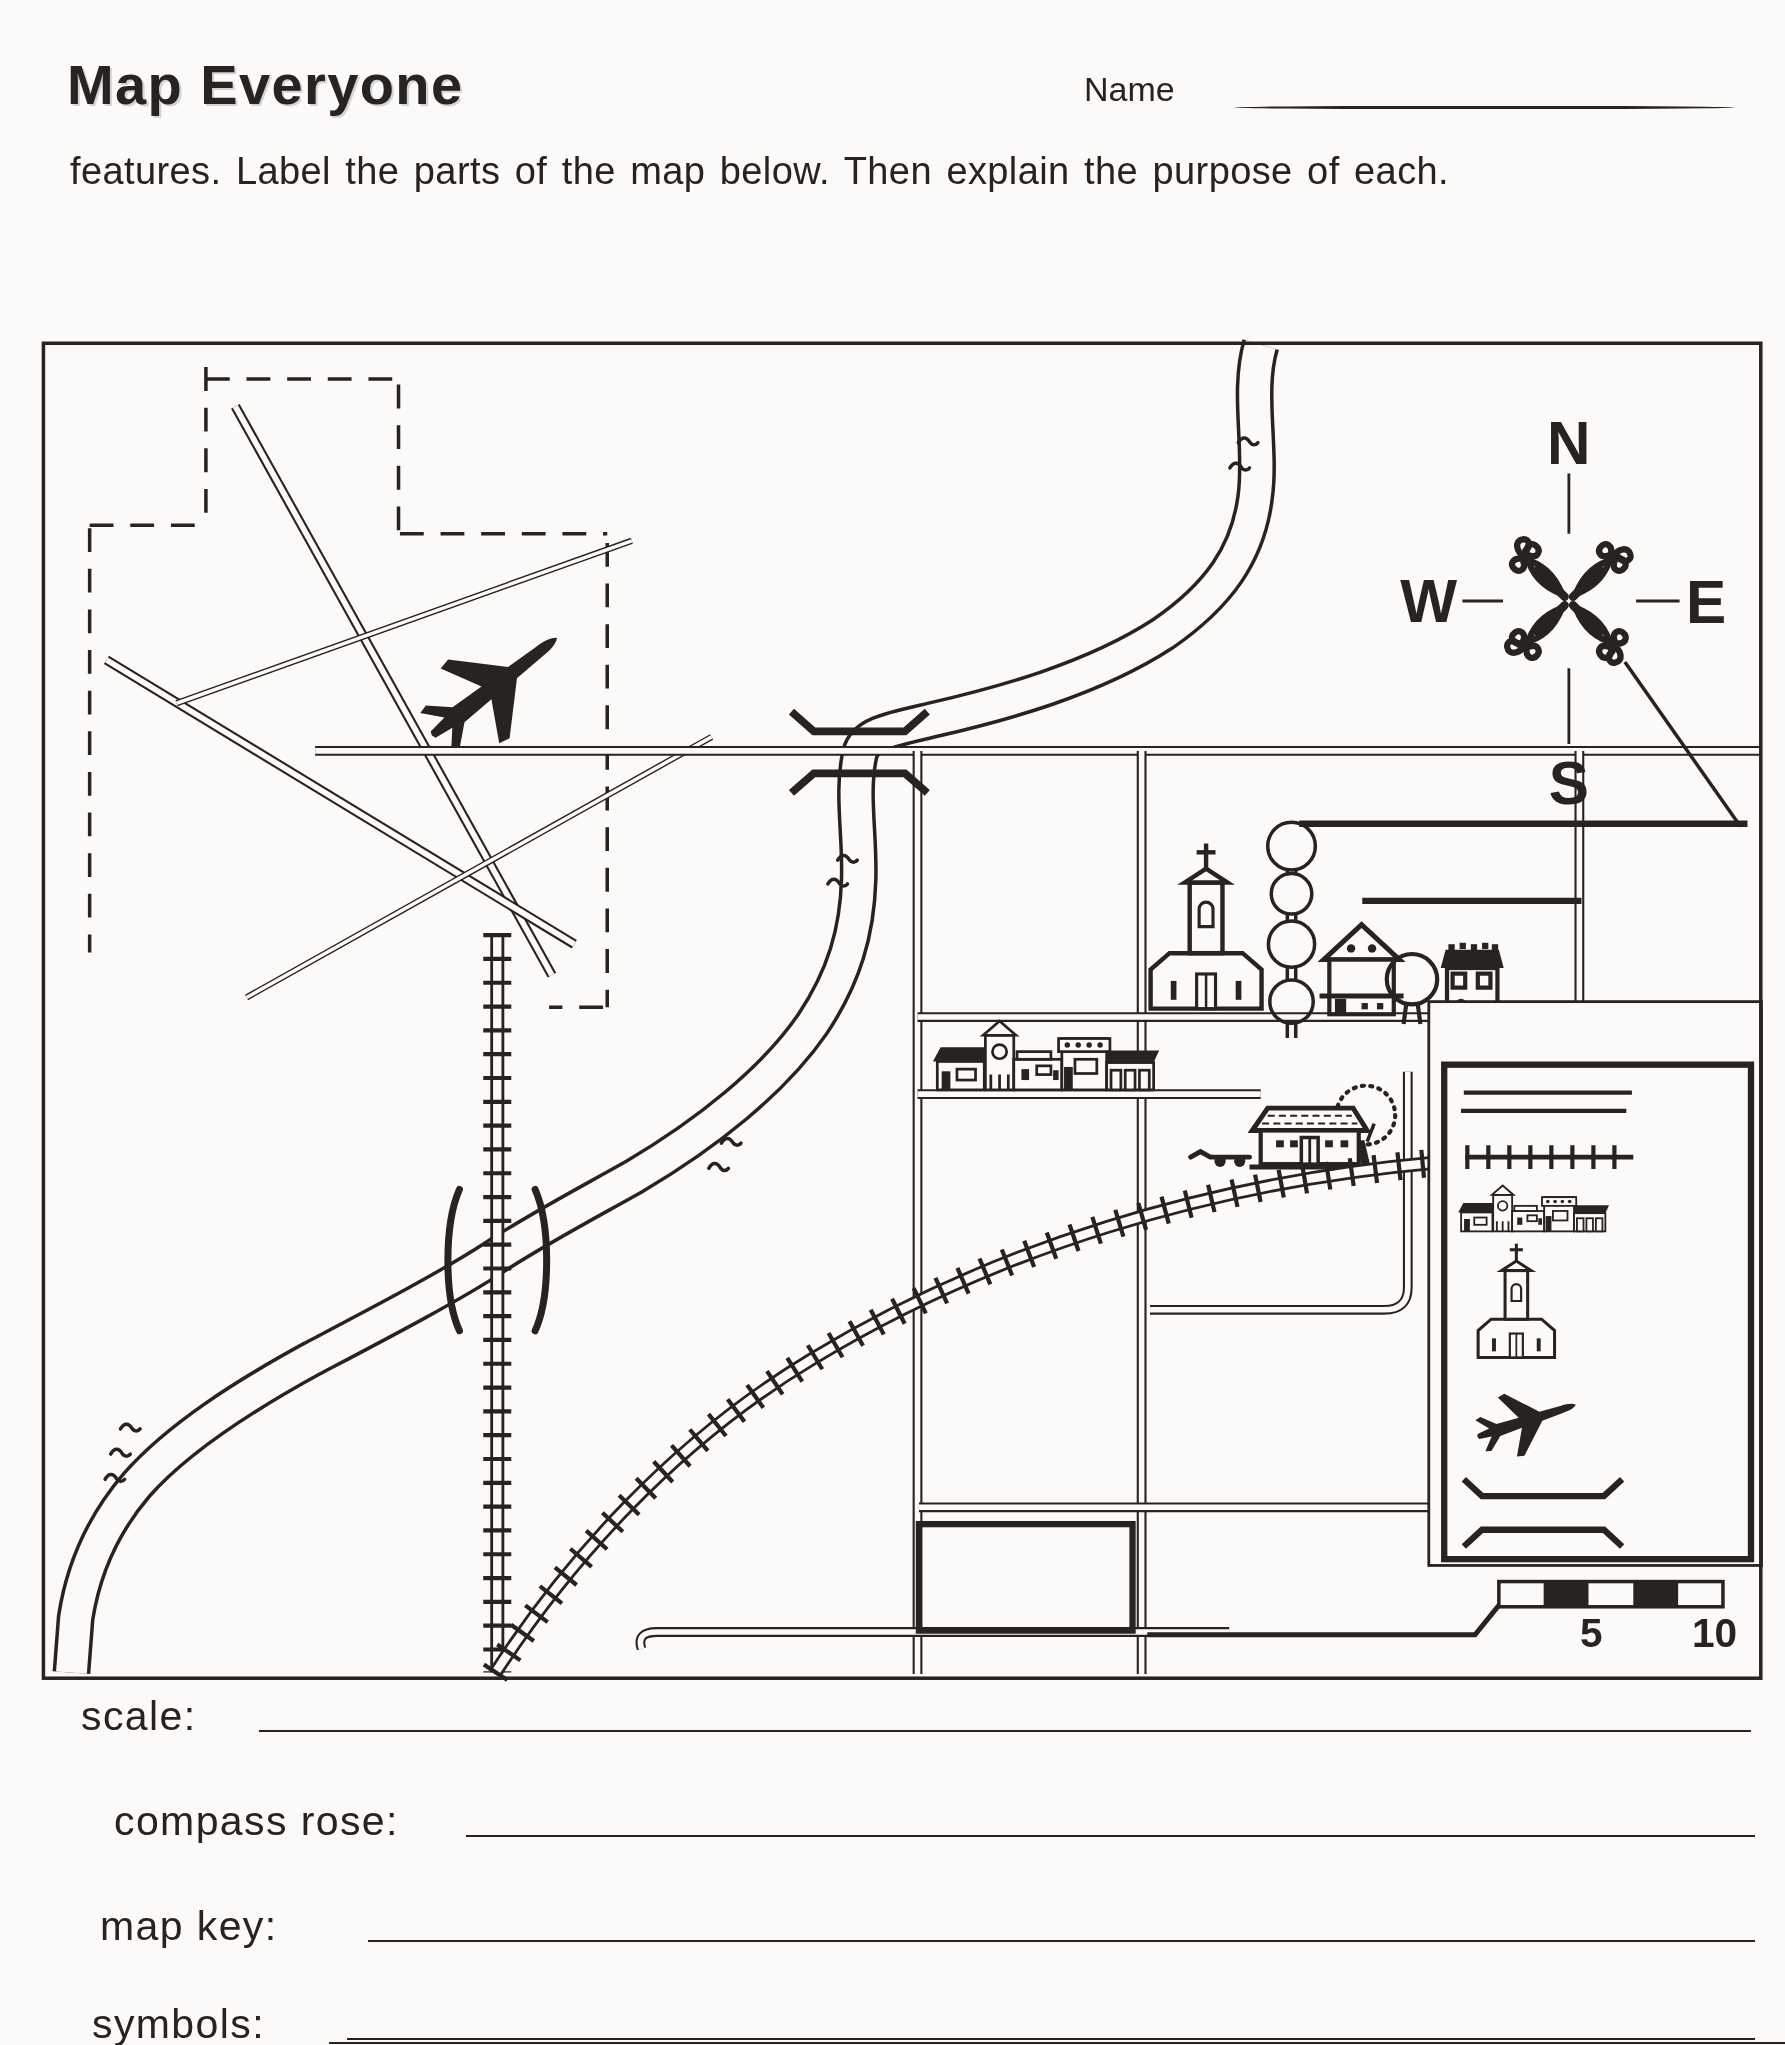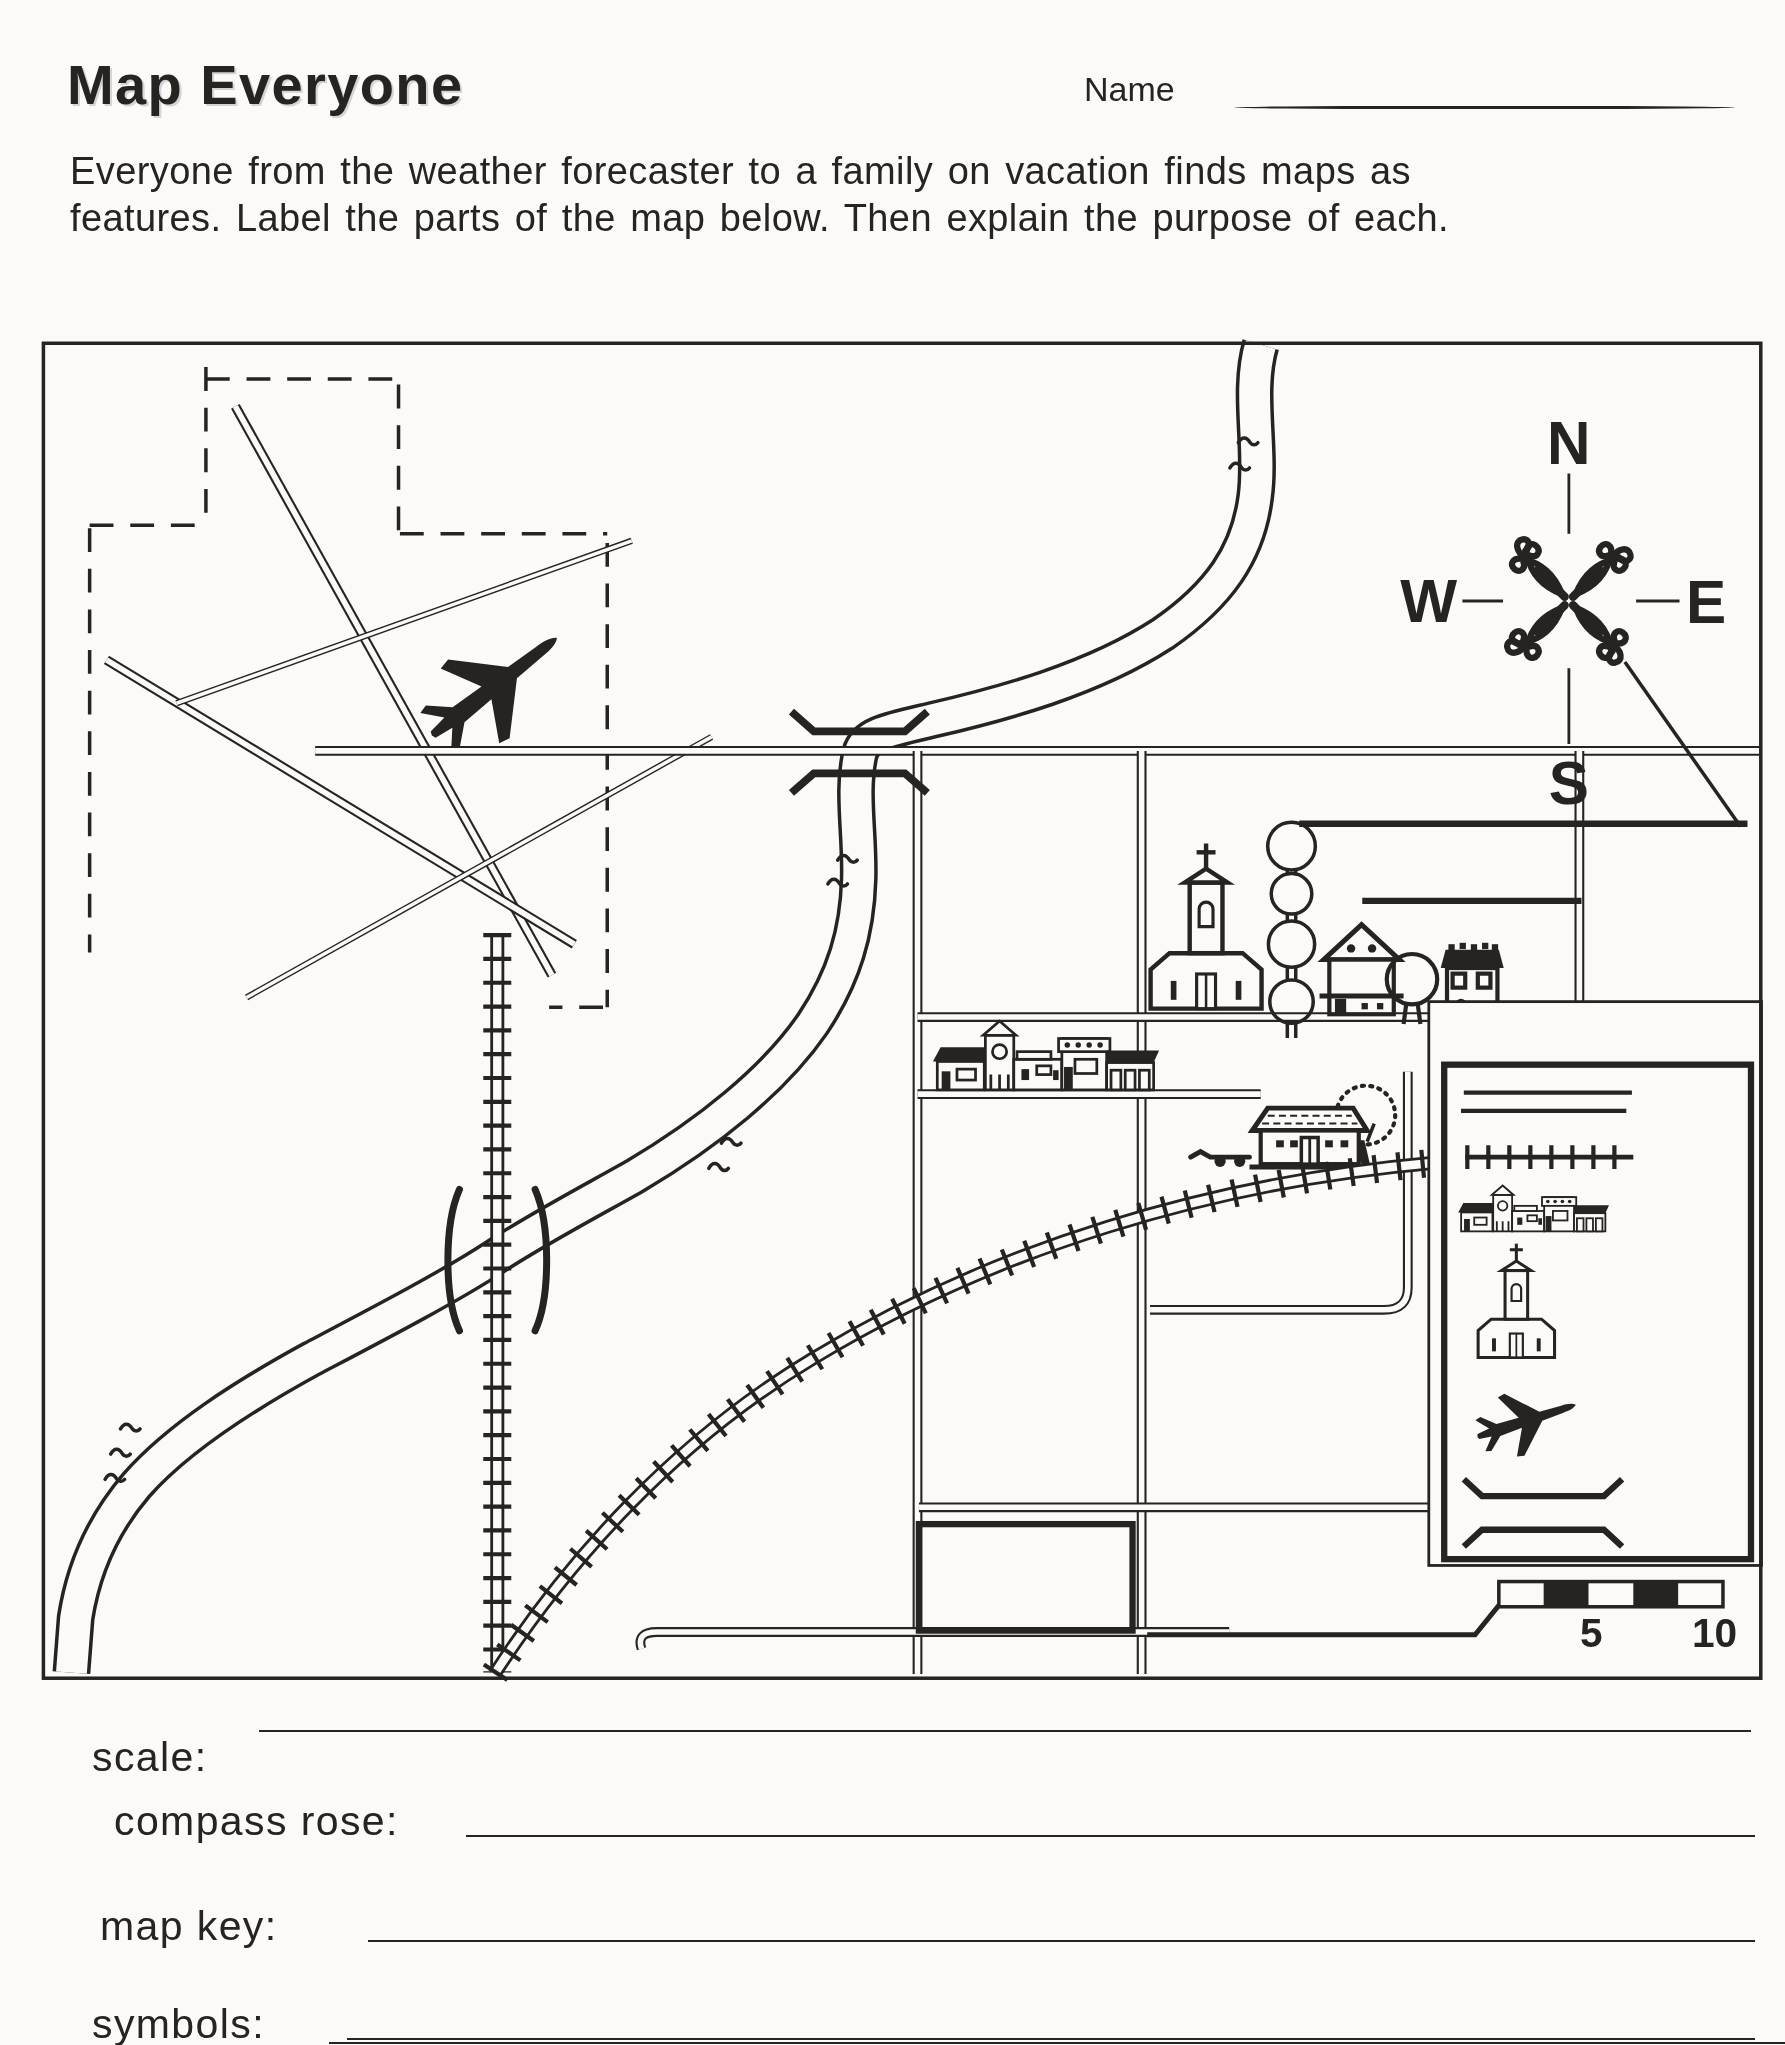--- a/index.html
+++ b/index.html
@@ -17,21 +17,21 @@
   .name-line{position:absolute;left:1234px;top:106px;width:501px;height:0;
     border-bottom:3.5px solid #262320;border-radius:100%/4.2px;}
   .instructions{
     position:absolute;left:70px;top:148px;
     font-size:38px;line-height:47px;letter-spacing:0.4px;word-spacing:3.5px;
     white-space:nowrap;
   }
   .map-svg{position:absolute;left:0;top:0;}
   .ans-label{position:absolute;font-size:41px;letter-spacing:1.4px;}
   .ans-line{position:absolute;height:0;border-bottom:2.8px solid #262320;}
-  #ans-label-0{left:92px;top:1693px;margin-top:41px;}
+  #ans-label-0{left:81px;top:1693px;}
   #ans-line-0{left:259px;top:1730px;width:1492px;}
   #ans-label-1{left:90px;top:1798px;margin-left:24px;}
   #ans-line-1{left:466px;top:1835px;width:1289px;}
   #ans-label-2{left:100px;top:1903px;}
   #ans-line-2{left:368px;top:1940px;width:1387px;}
   #ans-label-3{left:92px;top:2001px;}
   #ans-line-3{left:347px;top:2038px;width:1408px;}
   #ans-line-4{left:329px;top:2042px;width:1457px;}
   svg *{vector-effect:none;}
   .compass-letter,.scale-num{font-family:"Liberation Sans",sans-serif;font-weight:bold;fill:#262320;}
@@ -39,21 +39,20 @@
   .scale-num{font-size:58px;}
 </style>
 </head>
 <body>
 
 <div class="title">Map Everyone</div>
 <span class="name-label">Name</span>
 <div class="name-line"></div>
 
 <div class="instructions">
-  <div>Everyone from the weather forecaster to a family on vacation finds maps as</div>
   <div>features. Label the parts of the map below. Then explain the purpose of each.</div>
 </div>
 
 <svg class="map-svg" width="1786" height="2046" viewBox="0 0 2550 2921" xmlns="http://www.w3.org/2000/svg">
   <defs>
 
     <g id="jet">
       <path d="M105 0 C100 -5 90 -7 78 -7 L35 -9 L-18 -62 L-32 -59 L-6 -10 L-50 -12 L-75 -34 L-86 -31 L-66 -8 L-90 -5 L-92 0 L-90 5 L-66 8 L-86 31 L-75 34 L-50 12 L-6 10 L-32 59 L-18 62 L35 9 L78 7 C90 7 100 5 105 0 Z" fill="#262320"></path>
     </g>
 

